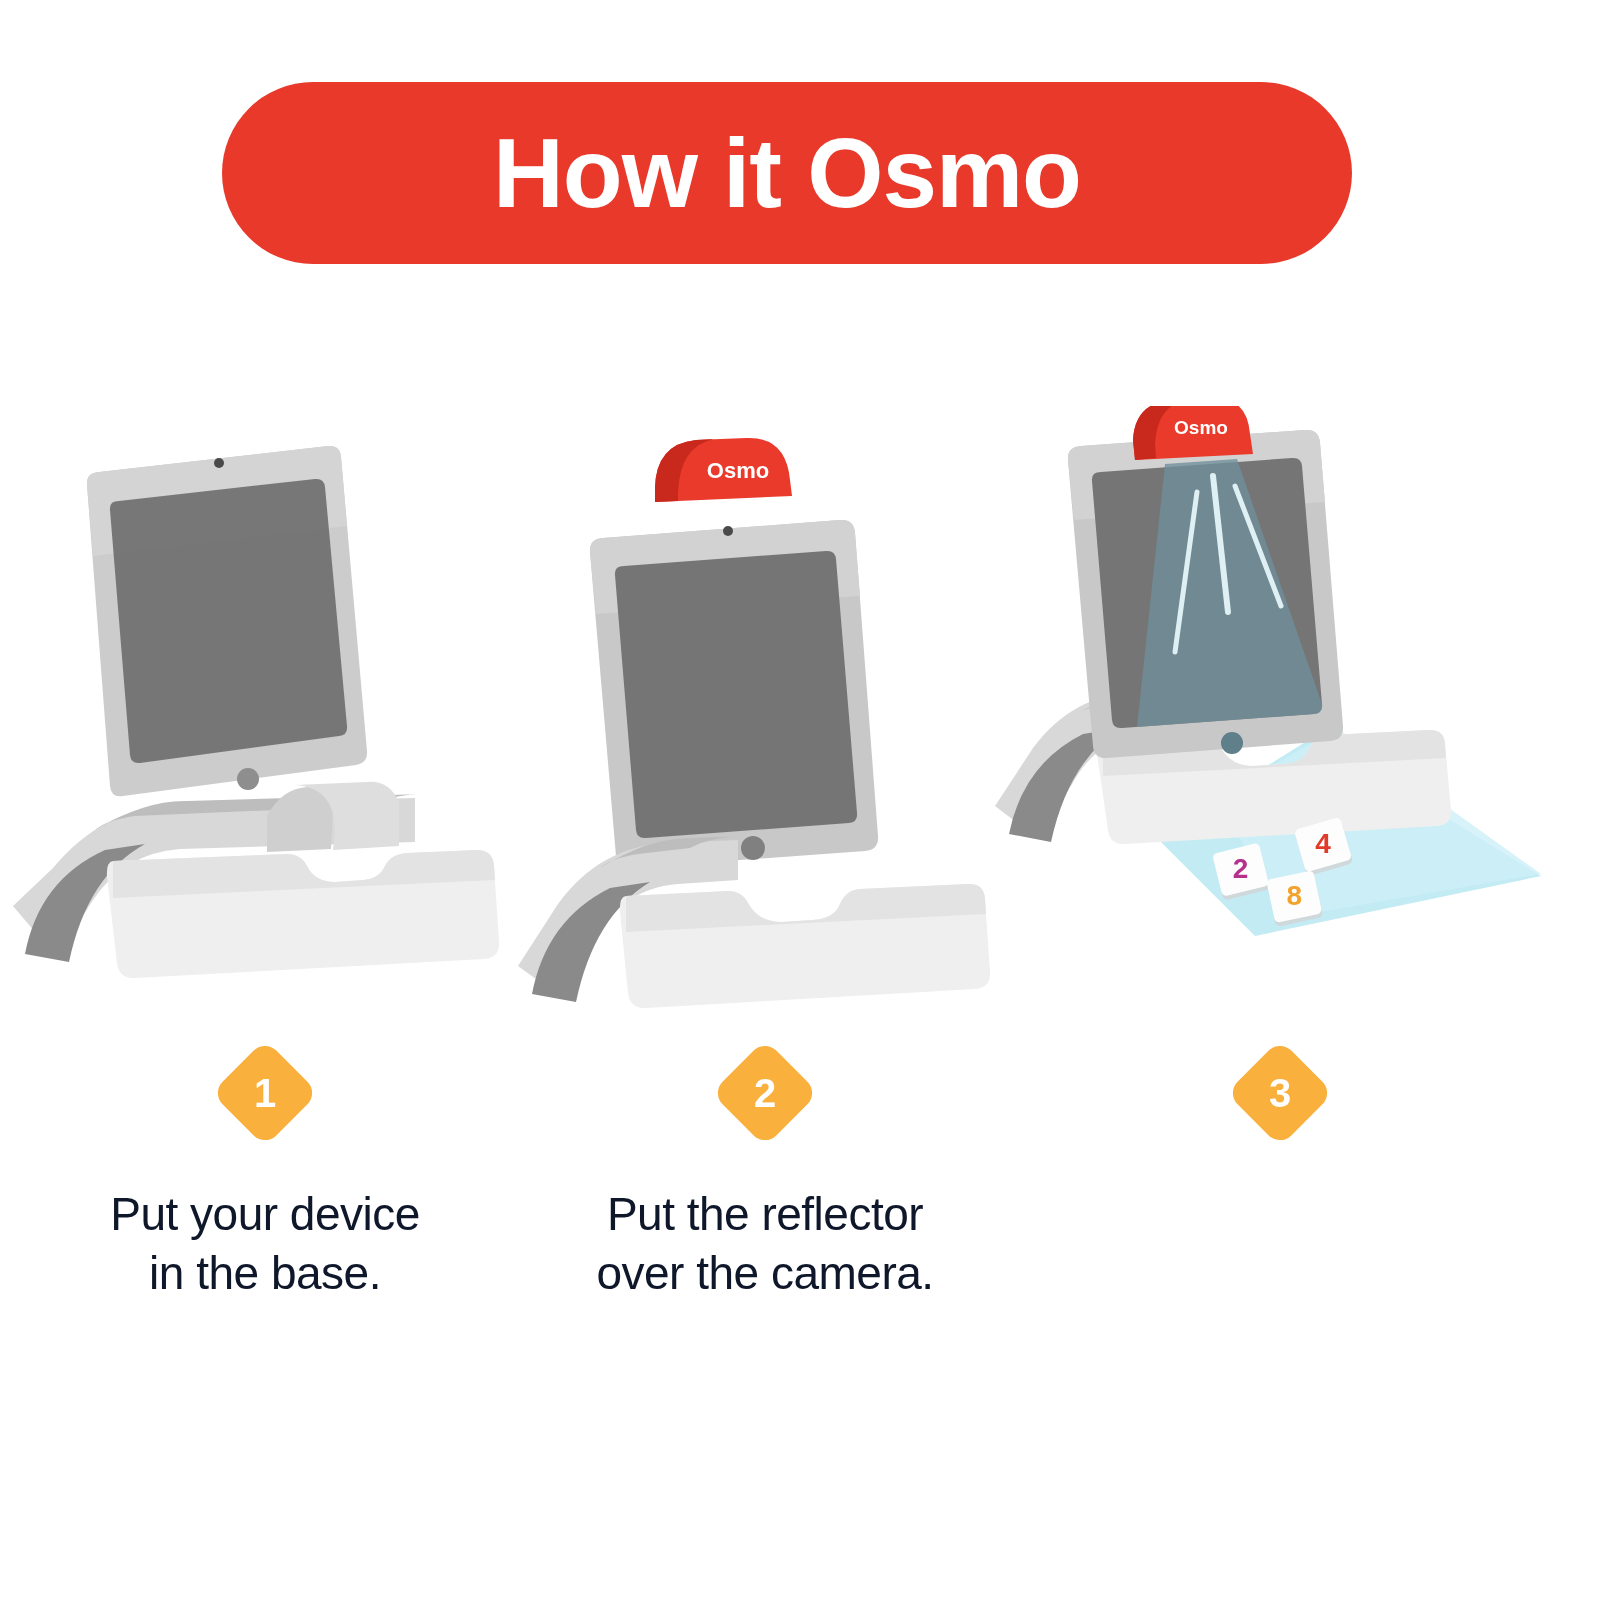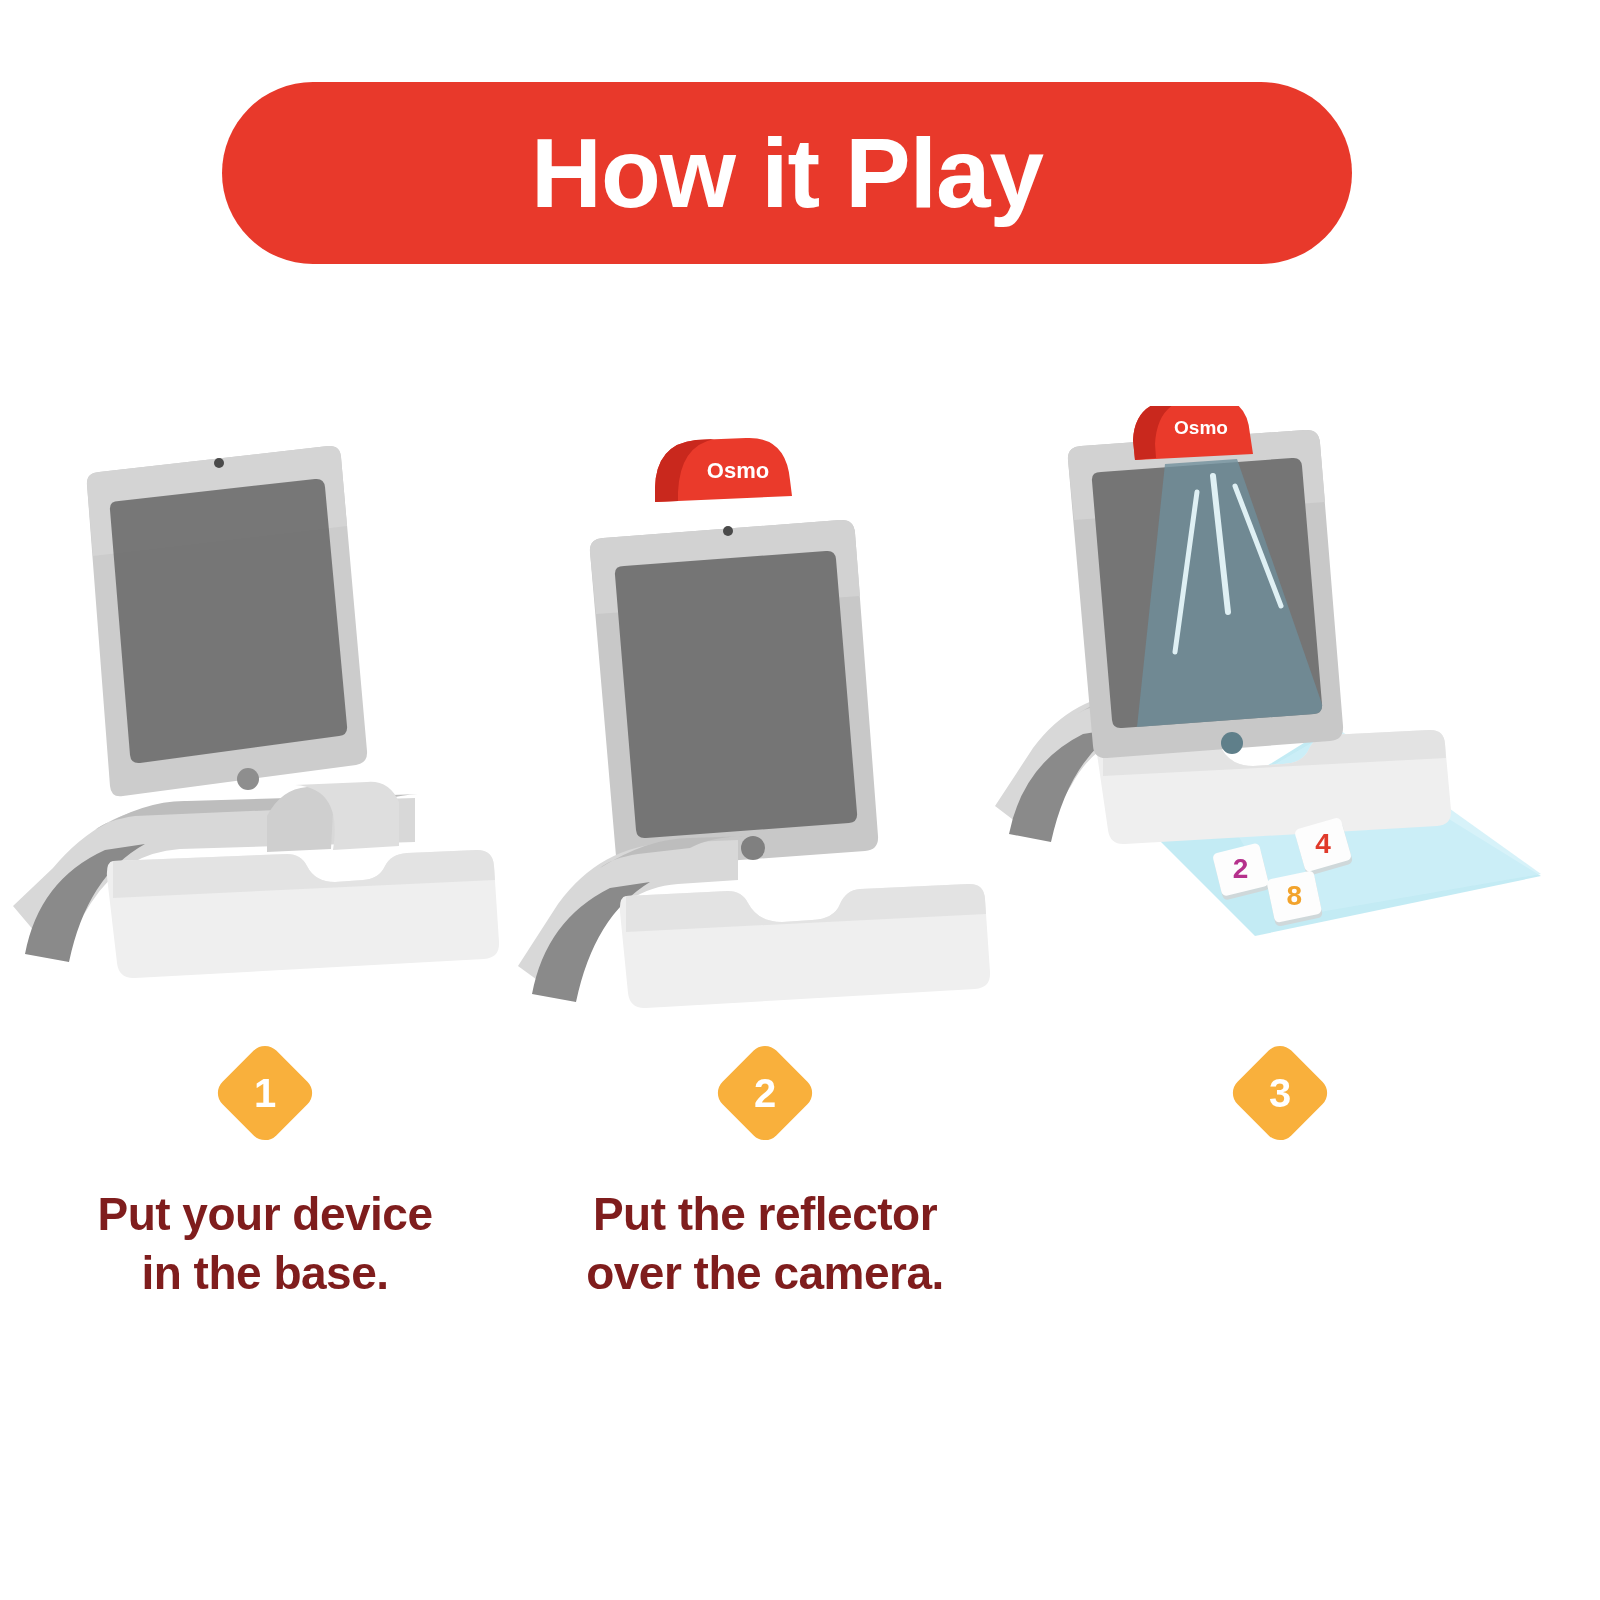--- a/index.html
+++ b/index.html
@@ -86,23 +86,23 @@
   }
   .step-badge span {
     transform: rotate(-45deg);
     color: #ffffff;
     font-size: 40px;
     font-weight: bold;
     line-height: 1;
   }
   .step-caption {
     margin-top: 54px;
-    color: #7f1d1d;
+    color: #0f172a;
     font-size: 46px;
-    font-weight: bold;
+    font-weight: normal;
     line-height: 1.28;
     letter-spacing: -0.5px;
     white-space: pre-line;
   }
 
   
   .footer {
     position: absolute;
     left: 0;
     top: 1400px;
@@ -115,21 +115,21 @@
     font-weight: normal;
     letter-spacing: 0.5px;
   }
 </style>
 </head>
 <body>
 
 <div class="page">
 
   <div class="banner">
-    <div class="banner-title">How it Play</div>
+    <div class="banner-title">How it Osmo</div>
   </div>
 
   <div class="illus-row">
 
     <div class="illus" style="left:-5px;">
       <svg width="540" height="620" viewBox="0 0 540 620" xmlns="http://www.w3.org/2000/svg">
 
         <g>
           <path d="M104 66 L333 40 Q345 39 346 51 L372 345 Q373 357 361 359 L128 390 Q116 392 115 380 L92 79 Q91 67 104 66 Z" fill="#cccccc"></path>
           <path d="M104 66 L333 40 Q345 39 346 51 L352 120 L98 150 L92 79 Q91 67 104 66 Z" fill="#d4d4d4"></path>

